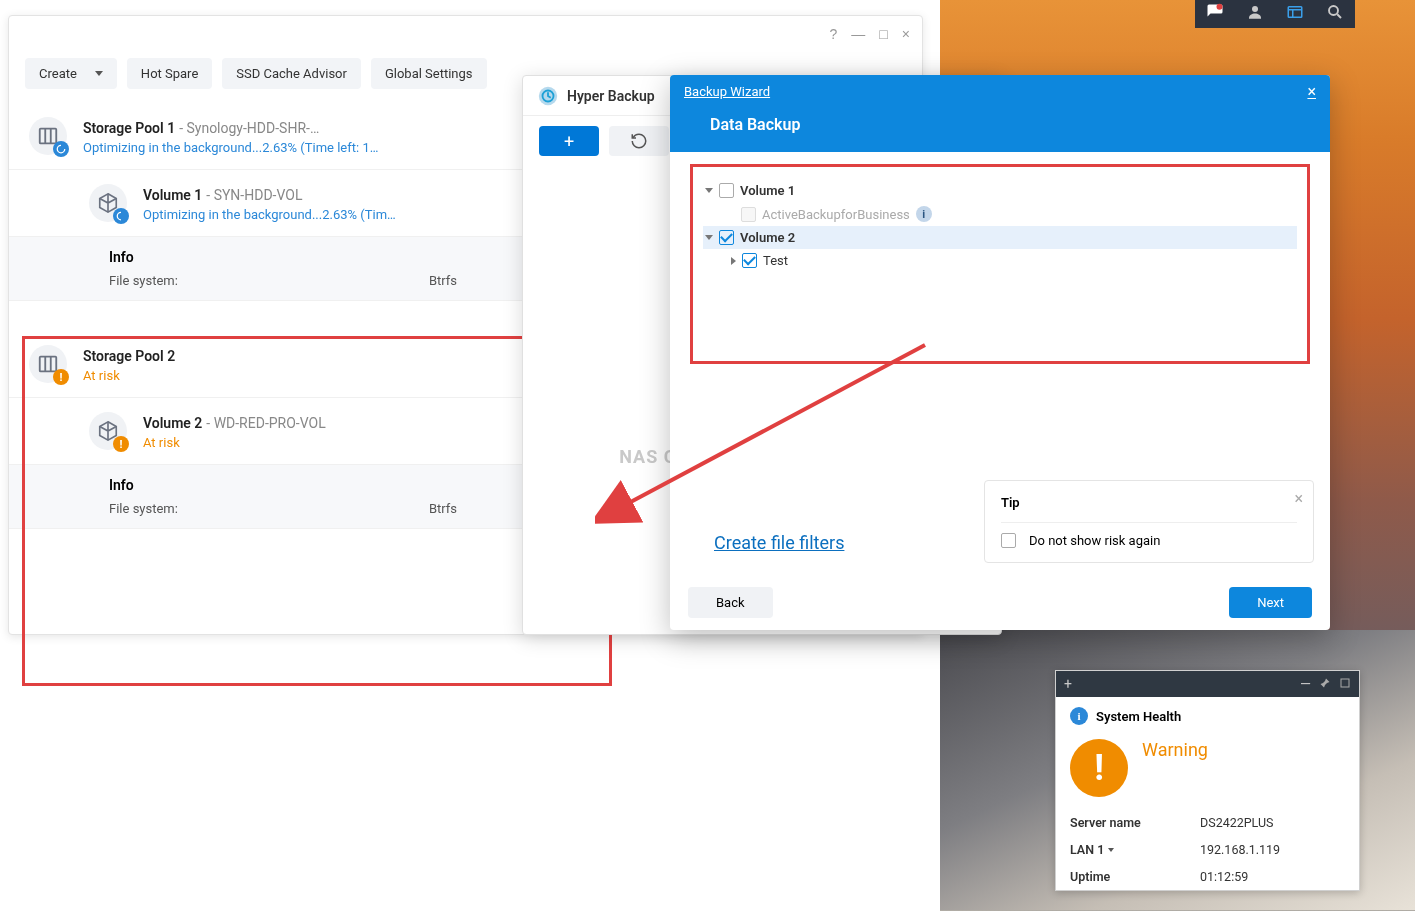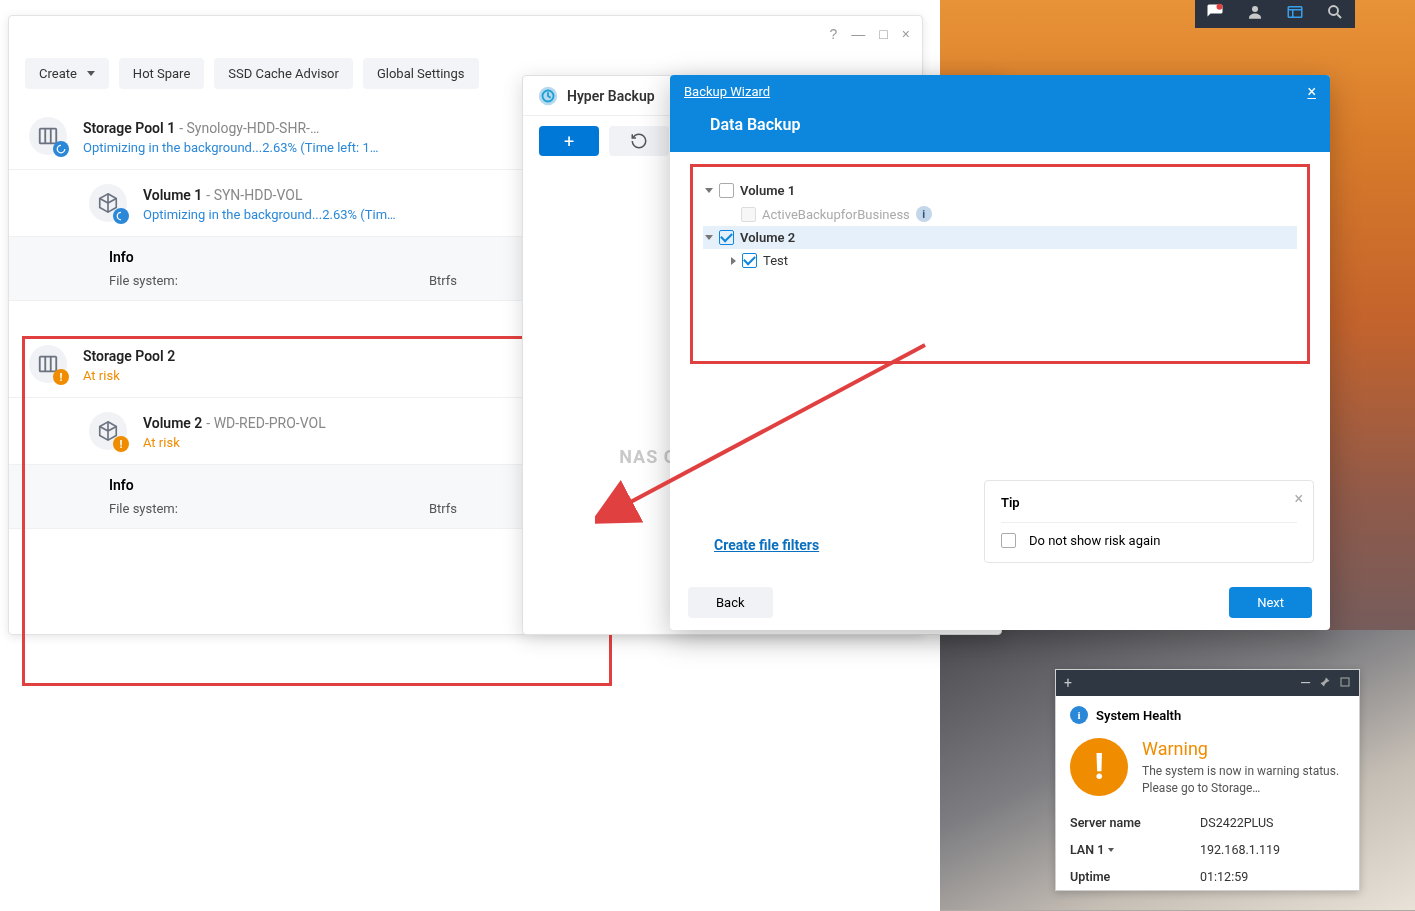--- a/index.html
+++ b/index.html
@@ -11,21 +11,21 @@
 
 
 .systray { position: absolute; top: 0; right: 60px; width: 160px; height: 28px; background: #2b3340; z-index: 100; display:flex; align-items:center; justify-content: space-around; }
 .systray svg { width:18px; height:18px; }
 
 
 .storage-win { position: absolute; top: 15px; left: 8px; width: 915px; height: 620px; background: #fff; border: 1px solid #e3e3e3; border-radius: 4px; box-shadow: 0 2px 10px rgba(0,0,0,0.1); z-index: 5; }
 .winbar { height: 36px; display:flex; align-items:center; justify-content:flex-end; padding:0 12px; gap:14px; color:#999; font-size:14px; }
 .winbar span { cursor:pointer; font-family: Arial; }
 .toolbar { padding: 6px 16px; display:flex; gap:10px; }
-.tb-btn { background: #f2f4f7; border: none; border-radius: 4px; padding: 8px 14px; font-size: 13px; color: #333; cursor: pointer; display:flex; align-items:center; gap:8px;}
+.tb-btn { background: #f2f4f7; border: none; border-radius: 4px; padding: 8px 14px; font-size: 13px; color: #333; cursor: pointer; display:flex; align-items:center; gap:16px;}
 .create-caret { width:0; height:0; border-left:4px solid transparent; border-right:4px solid transparent; border-top:5px solid #555; margin-left:2px;}
 
 .pool-list { padding: 8px 0; }
 .pool-header, .vol-header { display:flex; align-items:center; padding: 14px 20px; border-bottom: 1px solid #f0f0f0;}
 .vol-header { padding-left: 80px; }
 .pool-icon, .vol-icon { width:38px; height:38px; border-radius:50%; background:#f0f2f5; display:flex; align-items:center; justify-content:center; position:relative; margin-right:16px; flex-shrink:0;}
 .badge-sync { position:absolute; bottom:-2px; right:-2px; width:16px; height:16px; border-radius:50%; background:#2b88d8; display:flex;align-items:center;justify-content:center;}
 .badge-warn { position:absolute; bottom:-2px; right:-2px; width:16px; height:16px; border-radius:50%; background:#f08c00; display:flex;align-items:center;justify-content:center;}
 .pool-text { flex:1; min-width:0; }
 .pool-title { font-size:14px; color:#222; font-weight:600; }
@@ -62,21 +62,21 @@
 .tree-caret { width:0;height:0; border-left:4px solid transparent; border-right:4px solid transparent; border-top:5px solid #777; margin-right:6px;}
 .tree-caret.right { border-top:4px solid transparent; border-bottom:4px solid transparent; border-left:5px solid #777; border-right:none;}
 .tree-check { width:15px; height:15px; border:1.5px solid #aaa; border-radius:2px; margin-right:6px; display:flex;align-items:center;justify-content:center;}
 .tree-check.checked { border-color:#0d87dd;}
 .tree-check.checked::after { content:""; width:9px; height:5px; border-left:2px solid #0d87dd; border-bottom:2px solid #0d87dd; transform:rotate(-45deg) translate(1px,-1px);}
 .tree-check.disabled { border-color:#ddd; background:#f7f7f7;}
 .tree-info-icon { width:16px;height:16px;border-radius:50%;background:#c3d6ea;color:#2a5580;font-size:11px;display:inline-flex;align-items:center;justify-content:center;margin-left:6px;font-weight:bold;}
 .tree-label { font-weight:600;}
 .tree-label.normal { font-weight:400;}
 .tree-label.disabled { color:#aaa;}
-.wiz-link { position:absolute; bottom:22px; left:44px; color:#0b6fbf; text-decoration:underline; font-size:14px;font-weight:bold;}
+.wiz-link { position:absolute; bottom:22px; left:44px; color:#0b6fbf; text-decoration:underline; font-size:18px;}
 .tip-box { position:absolute; bottom:12px; right:16px; width:330px; border:1px solid #e4e4e4; border-radius:4px; padding:14px 16px; font-size:13px;}
 .tip-box .tip-close { position:absolute; top:8px; right:10px; color:#aaa; cursor:pointer; font-size:16px;}
 .tip-box .tip-title { font-weight:600; margin-bottom:6px;}
 .tip-box a { color:#2a5fa8; font-weight:600; text-decoration:underline;}
 .tip-nodup { display:flex; align-items:center; gap:7px; margin-top:12px; padding-top:10px; border-top:1px solid #eee; font-size:13px;}
 .wiz-footer { padding:12px 18px; display:flex; justify-content:space-between; gap:12px;}
 .btn-back { background:#f0f2f5; border:none; border-radius:4px; padding:8px 28px; font-size:13px; cursor:pointer;}
 .btn-next { background:#0d87dd; color:#fff; border:none; border-radius:4px; padding:8px 28px; font-size:13px; cursor:pointer;}
 
 
@@ -328,21 +328,20 @@
         </svg></span>
   </div>
   <div class="hw-head">
     <span class="hw-info-ico">i</span>
     <span>System Health</span>
   </div>
   <div class="hw-warn">
     <div class="hw-warn-ico">!</div>
     <div>
       <div class="hw-warn-title">Warning</div>
-      <div class="hw-warn-text">The system is now in warning status. Please go to Storage…</div>
     </div>
   </div>
   <div class="hw-row">
       <span class="label">Server name</span>
       <span>DS2422PLUS</span>
     </div>
   <div class="hw-row">
       <span class="label lan">
         <span>LAN 1</span>
         <span class="lan-caret"></span>

